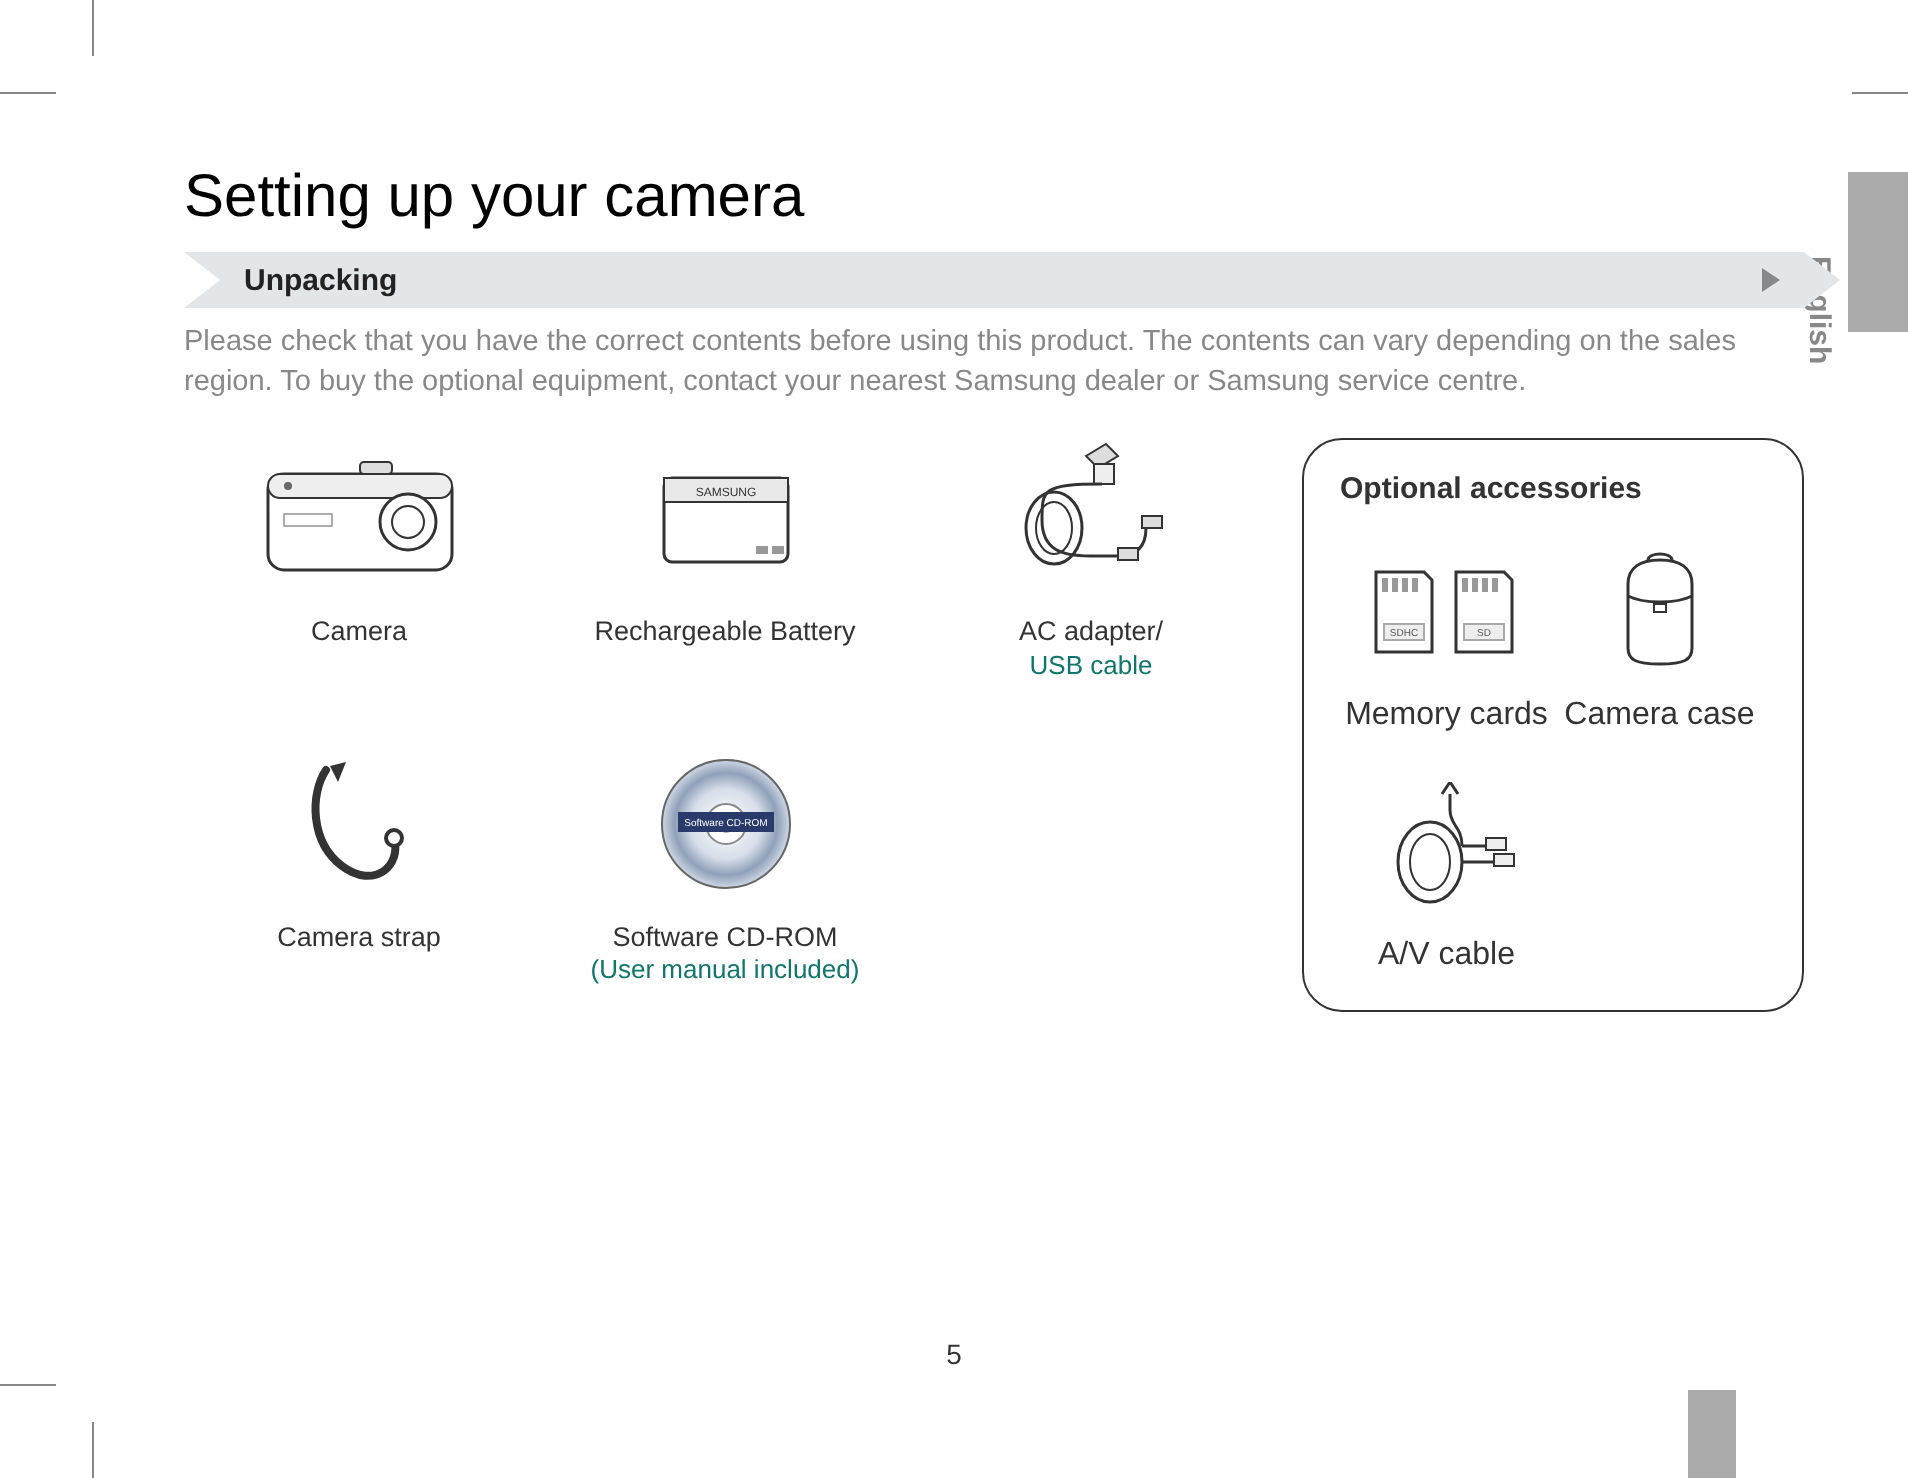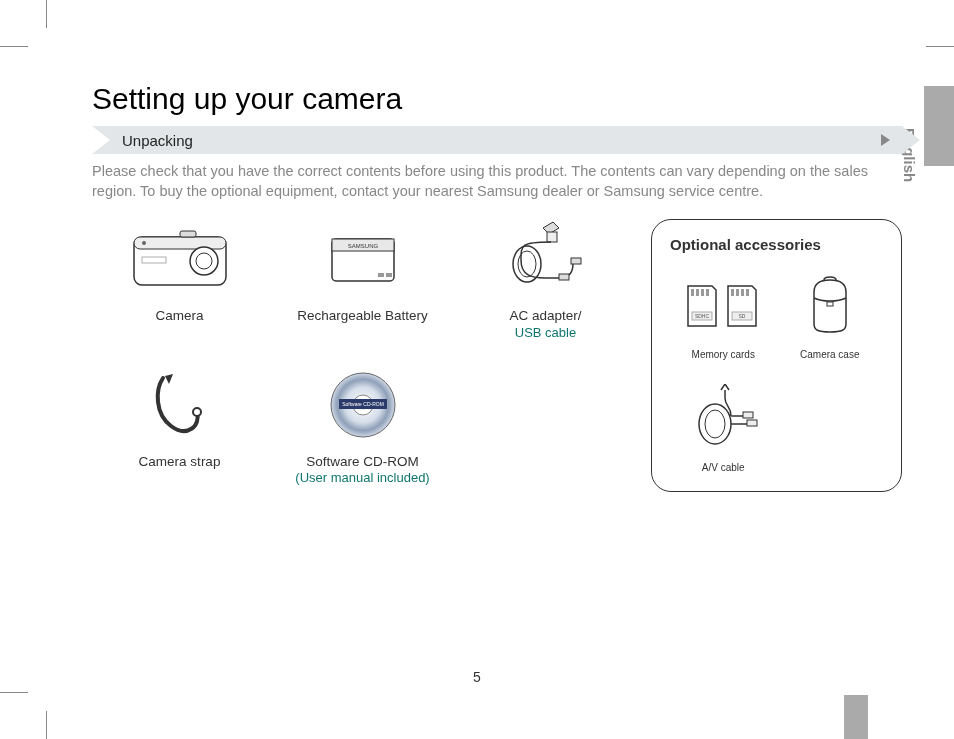--- a/index.html
+++ b/index.html
@@ -50,21 +50,21 @@
   }
   .section-bar::after {
     content:"";
     position:absolute;
     right:-18px; top:0;
     border-top:14px solid transparent;
     border-bottom:14px solid transparent;
     border-left:18px solid #e3e6e8;
   }
   .section-label {
-    font-weight: normal;
+    font-weight: bold;
     font-size: 15px;
     color: #222;
   }
   .right-arrow {
     position:absolute;
     right:12px; top:50%;
     transform:translateY(-50%);
     width:0; height:0;
     border-top:6px solid transparent;
     border-bottom:6px solid transparent;
@@ -115,21 +115,21 @@
     font-weight: bold;
     margin-bottom: 18px;
   }
   .opt-grid {
     display:grid;
     grid-template-columns: 1fr 1fr;
     row-gap: 24px;
   }
   .opt-item { display:flex; flex-direction:column; align-items:center; text-align:center; }
   .opt-illus { height:70px; display:flex; align-items:center; justify-content:center; margin-bottom:8px; }
-  .opt-label { font-size:10px; color:#333; }
+  .opt-label { font-size:16px; color:#333; }
 
   .side-tab {
     position:absolute;
     right:0; top:86px;
     width:30px; height:80px;
     background:#aaa;
   }
   .side-lang {
     position:absolute;
     right:36px; top:128px;

